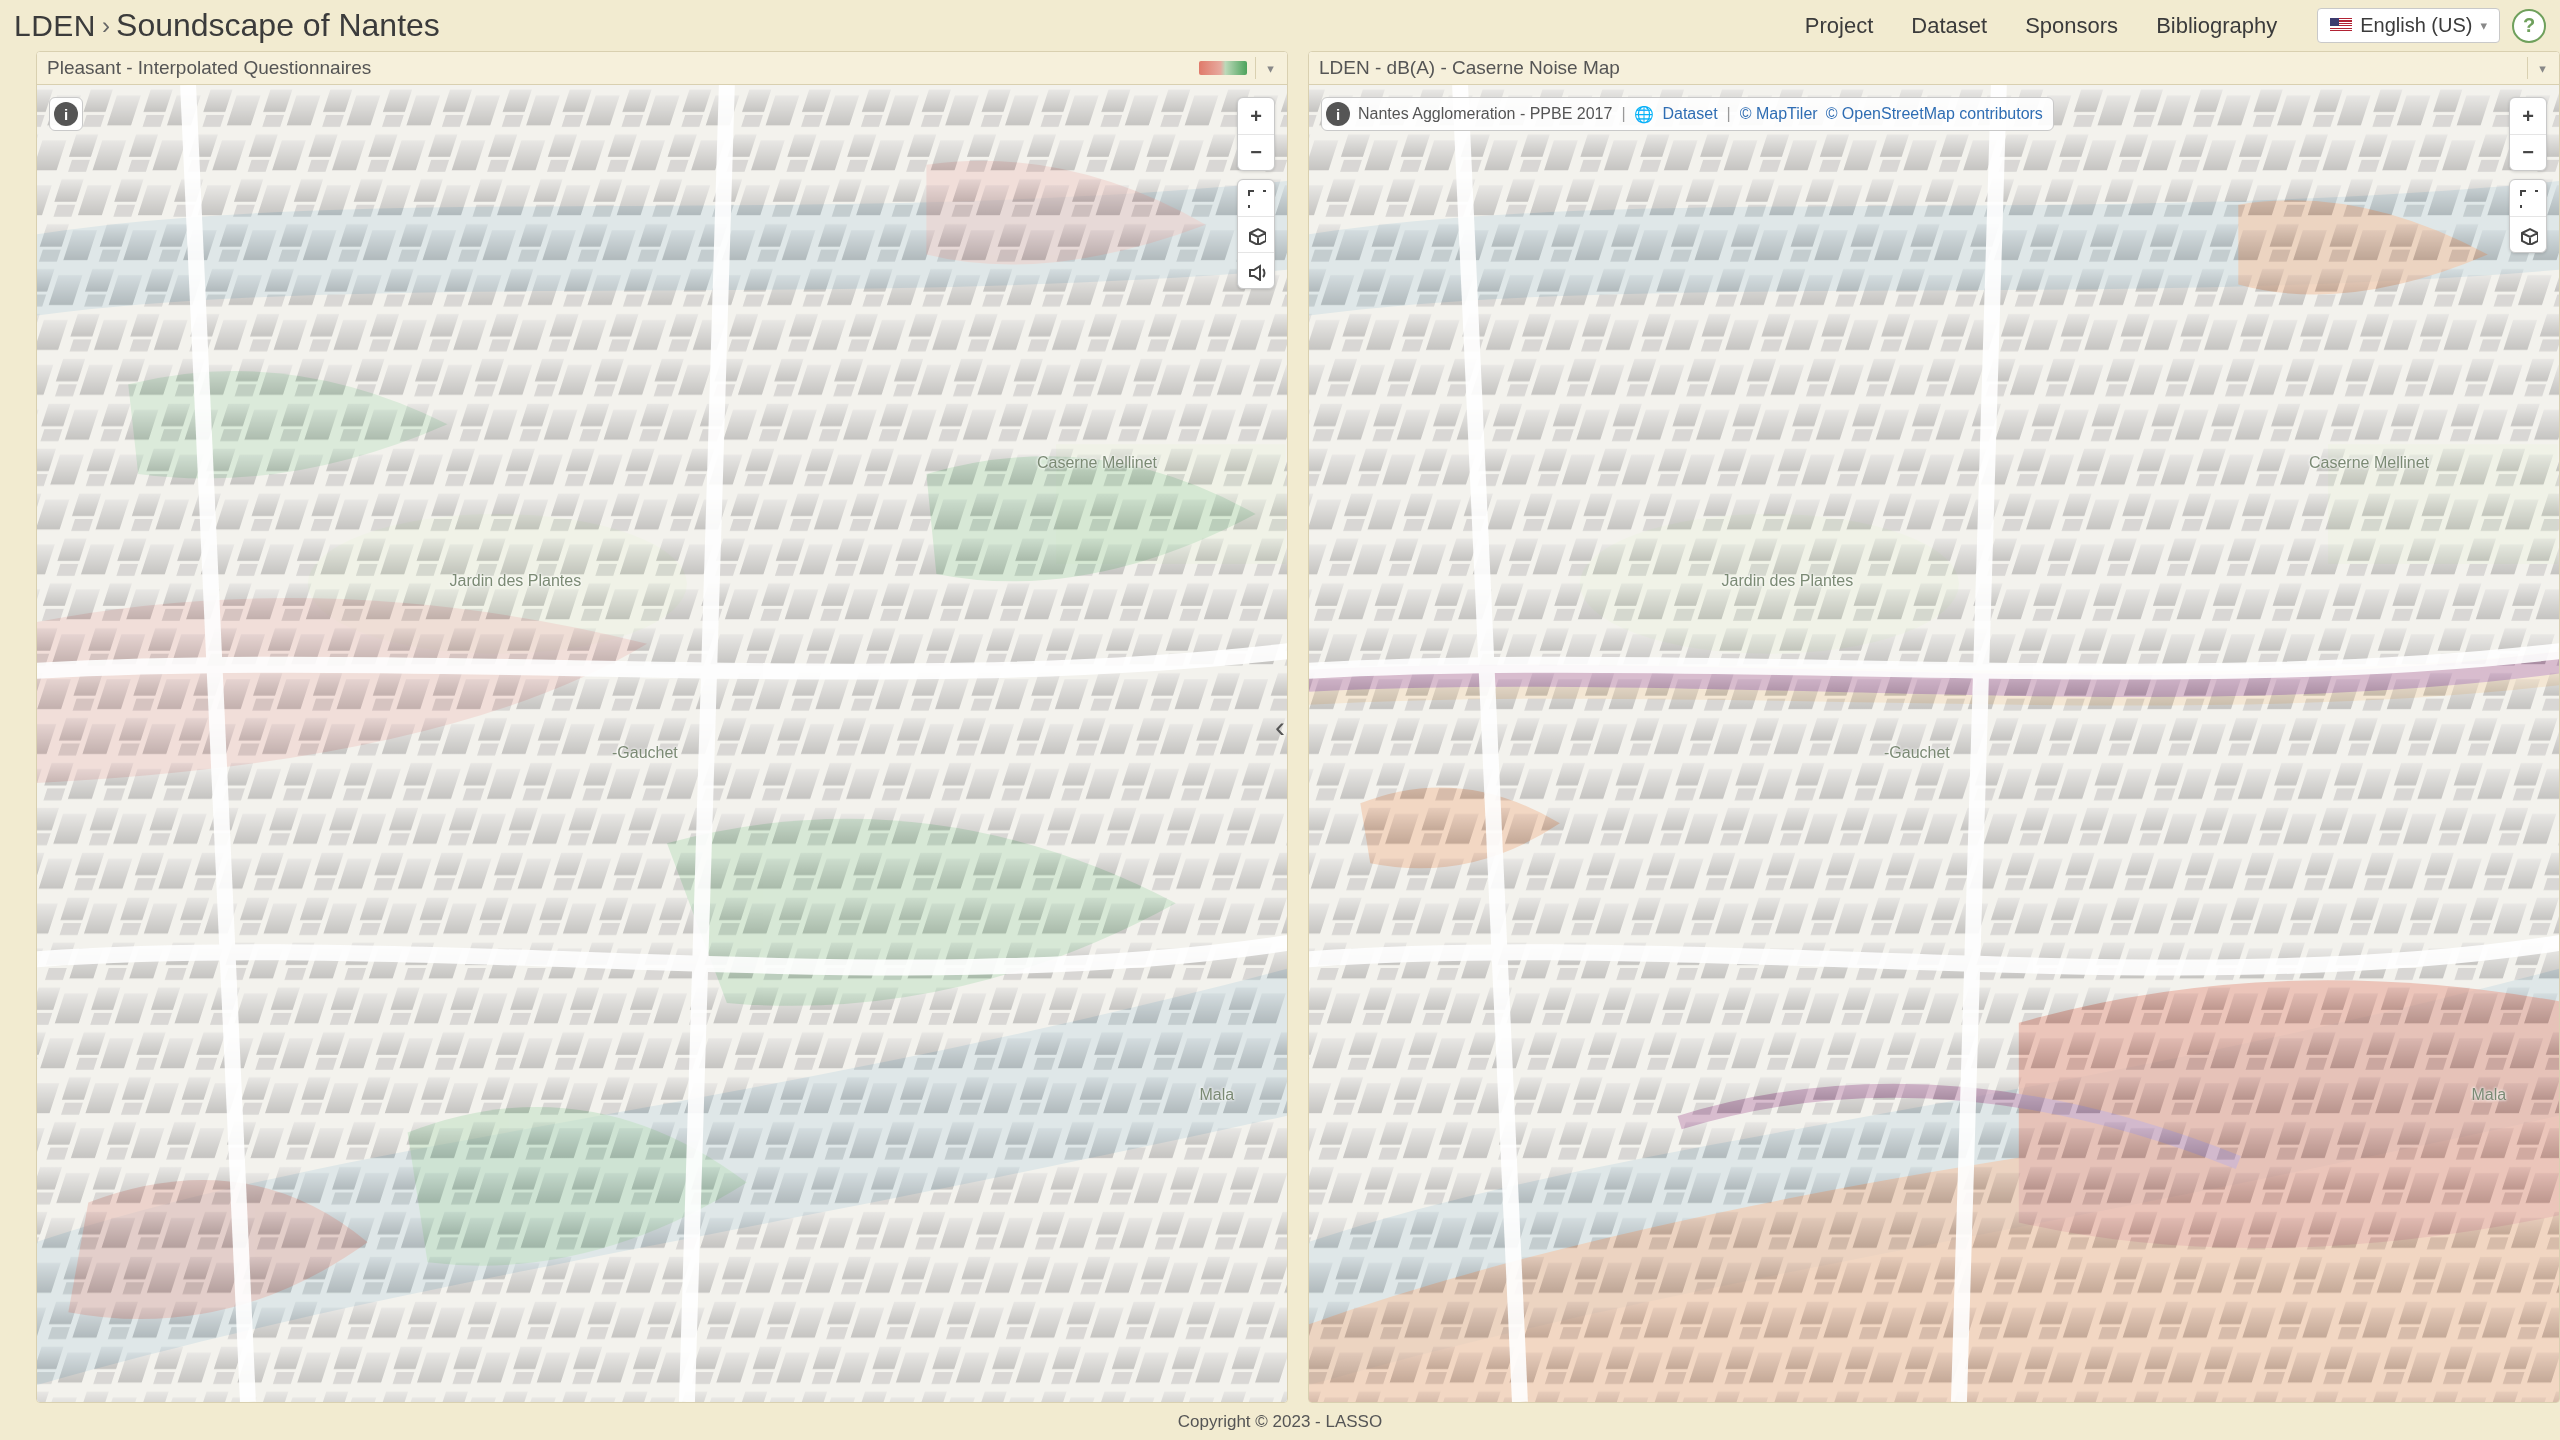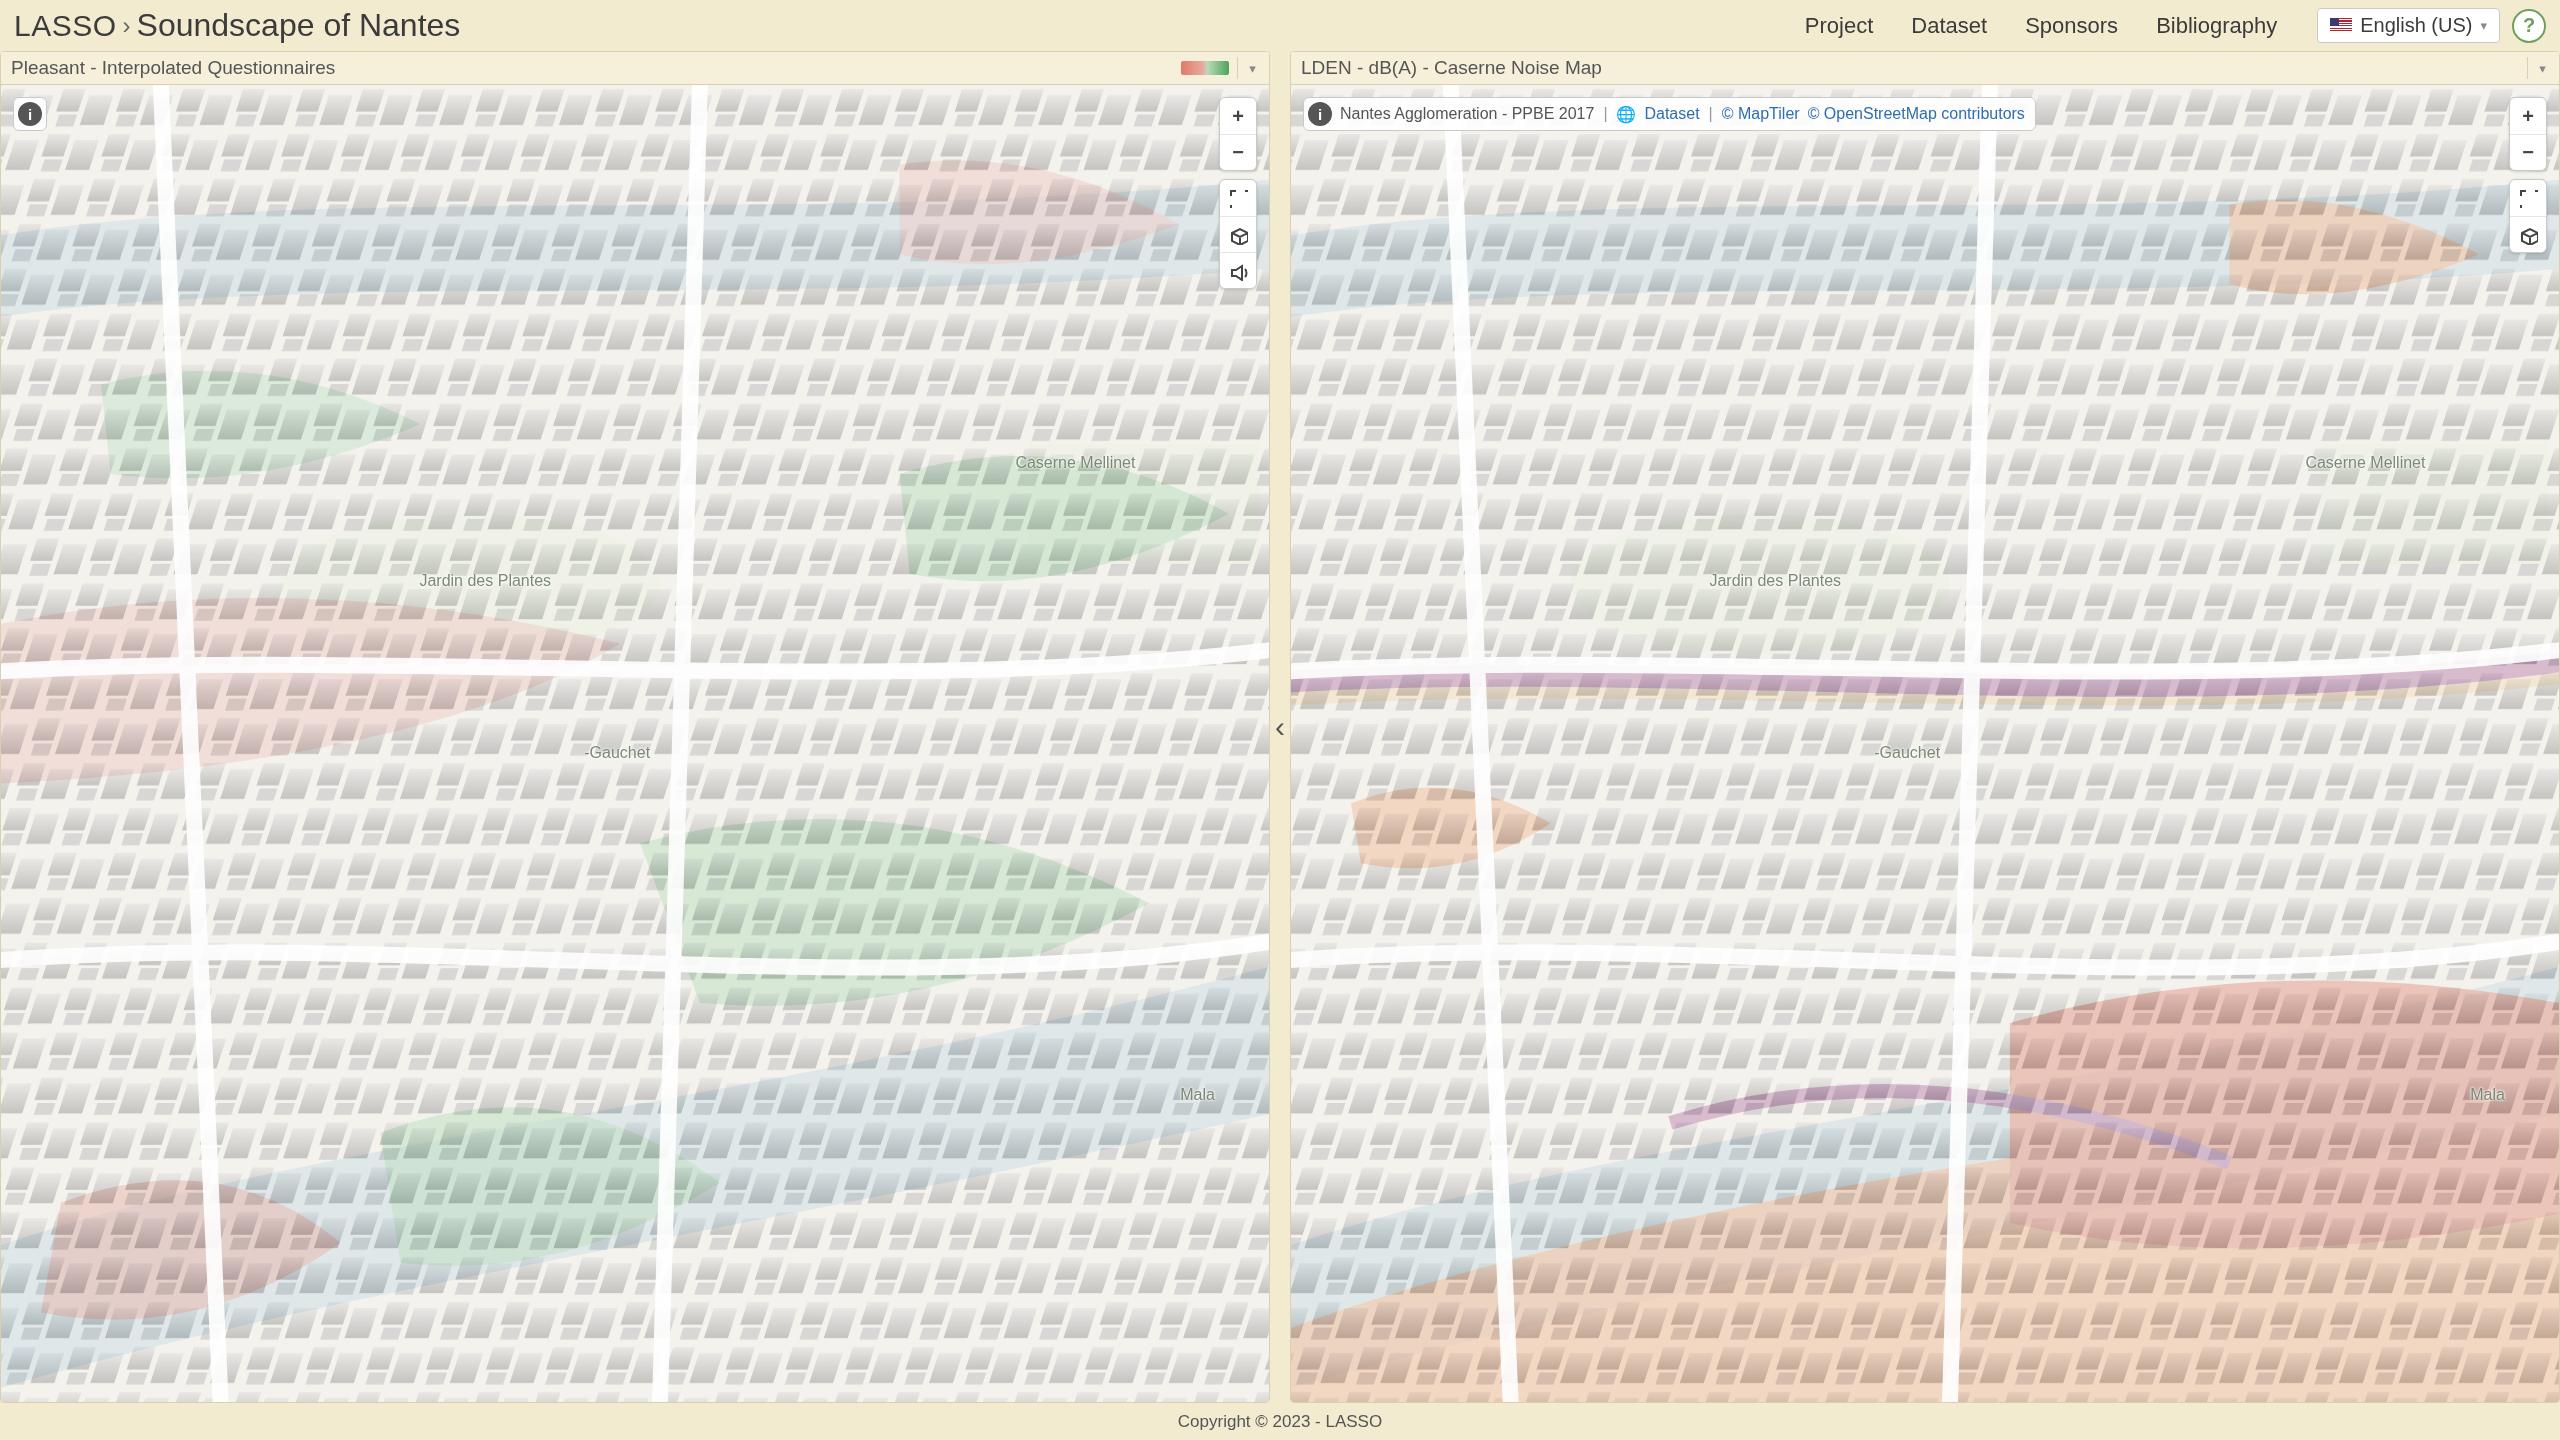--- a/index.html
+++ b/index.html
@@ -61,20 +61,21 @@
     background:#fff;
   }
 
   
   .split {
     display: flex;
     height: calc(1440px - 51px - 37px);
     background: var(--cream);
     gap: 0;
     position: relative;
+    padding-left: 36px;
   }
   .panel {
     flex: 1;
     display: flex;
     flex-direction: column;
     background: #fff;
     border: 1px solid var(--panel-border);
     border-radius: 4px;
     overflow: hidden;
     position: relative;
@@ -177,21 +178,21 @@
     display:flex; align-items:center; justify-content:center;
     font-size:17px; color:#555;
     background: var(--cream);
   }
 </style>
 </head>
 <body>
 
 <div class="topbar">
   <div class="logo-group">
-    <span class="logo">LASSO</span>
+    <span class="logo">LDEN</span>
     <span class="chev-sep">›</span>
     <span class="page-title">Soundscape of Nantes</span>
   </div>
   <nav class="nav">
     <a>Project</a>
     <a>Dataset</a>
     <a>Sponsors</a>
     <a>Bibliography</a>
   </nav>
   <div class="right-ctrls">

